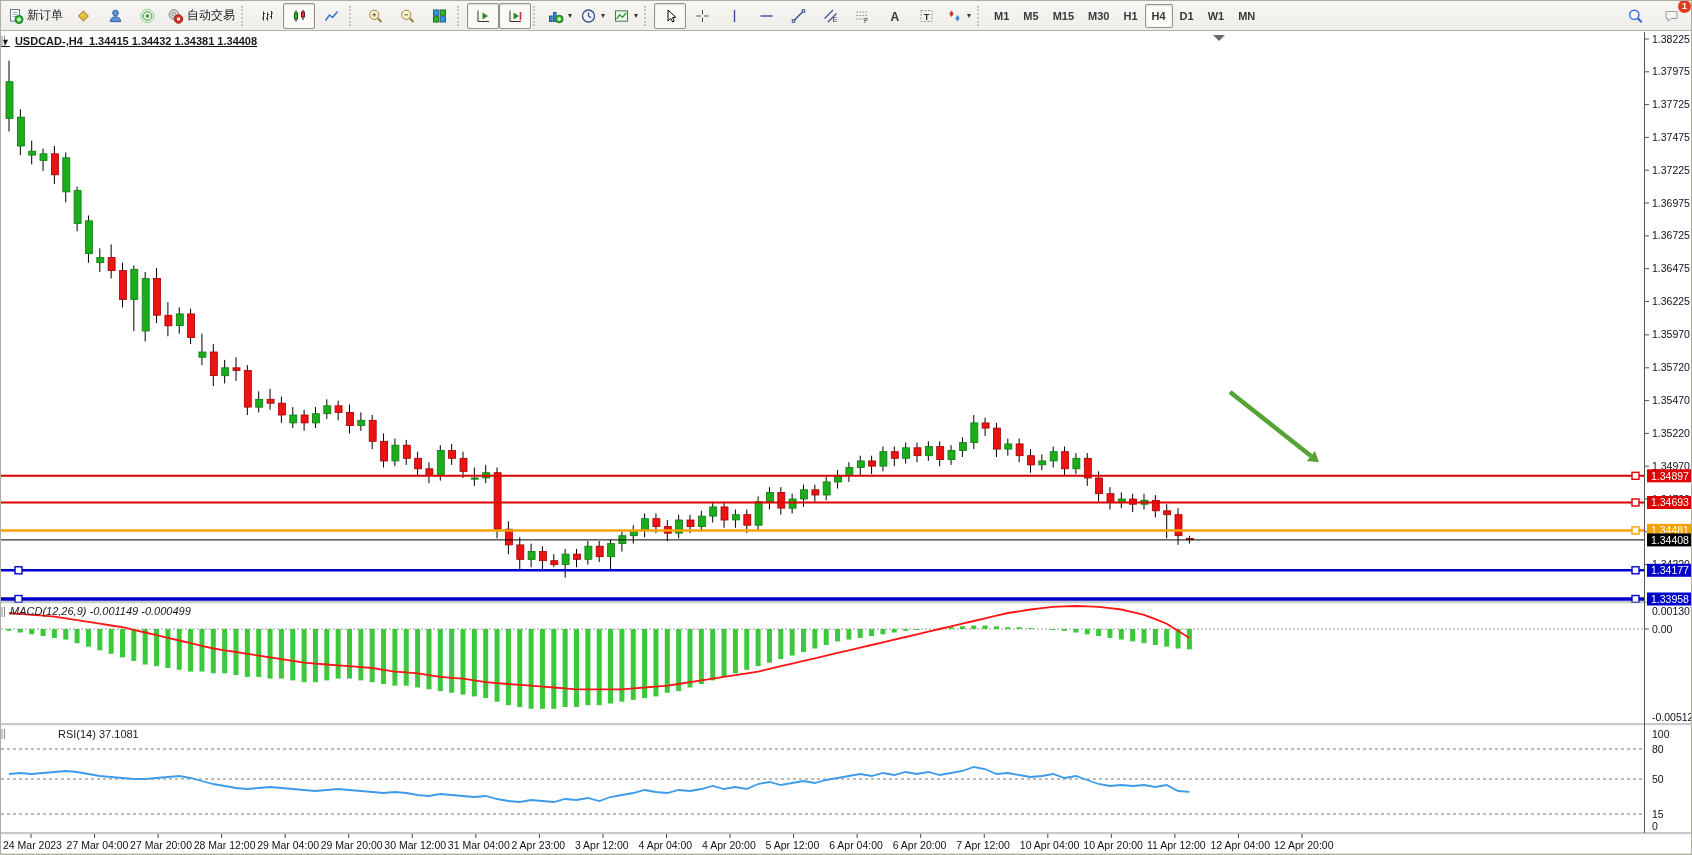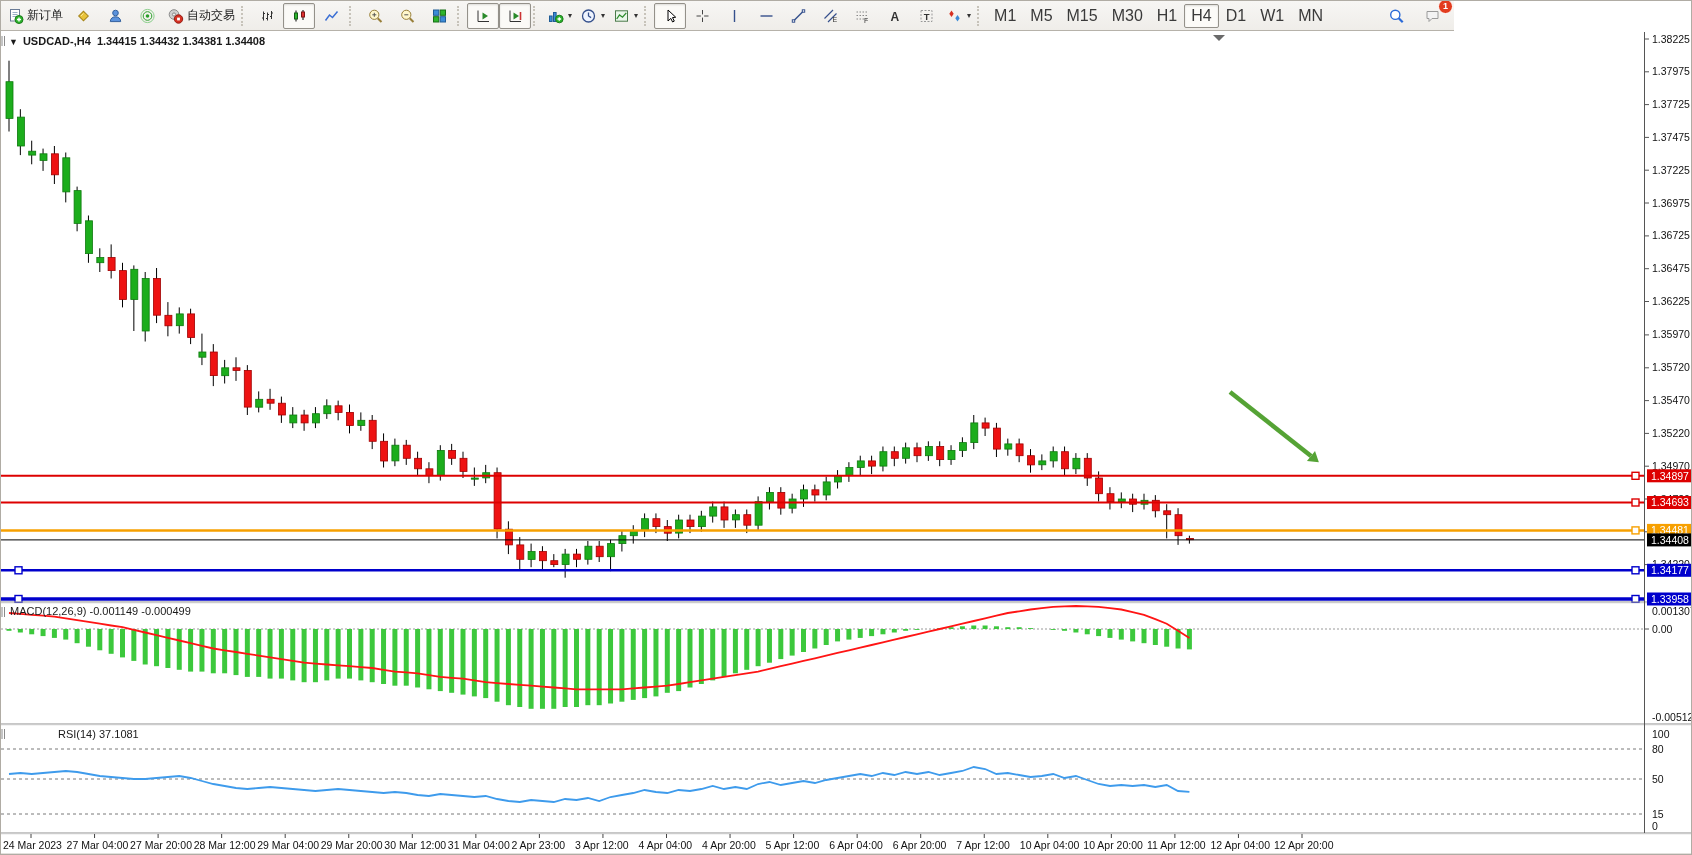--- a/index.html
+++ b/index.html
@@ -1,35 +1,35 @@
 <!DOCTYPE html>
 <html><head>
 <meta charset="utf-8">
 <style>
   html,body{margin:0;padding:0;background:#fff;font-family:"Liberation Sans",sans-serif;}
   #app{position:relative;width:1692px;height:855px;background:#fff;overflow:hidden;border:1px solid #b0aca4;box-sizing:border-box;}
   
-  #toolbar{position:absolute;top:0;left:0;width:1453px;height:30px;background:linear-gradient(#f7f6f4,#efede9);border-bottom:1px solid #b6b2aa;display:flex;align-items:center;padding:0 2px;box-sizing:border-box;}
+  #toolbar{position:absolute;top:0;left:0;width:1692px;height:30px;background:linear-gradient(#f7f6f4,#efede9);border-bottom:1px solid #b6b2aa;display:flex;align-items:center;padding:0 2px;box-sizing:border-box;}
   .tb-grip{width:4px;height:20px;border-left:2px dotted #c7c3ba;margin:0 4px 0 2px;}
   .tb-btn{height:24px;min-width:24px;display:flex;align-items:center;justify-content:center;gap:3px;padding:0 3px;border:1px solid transparent;border-radius:2px;font-size:12px;color:#222;cursor:default;white-space:nowrap;}
   .tb-btn.active{border:1px solid #94918a;background:#fbfaf7;box-shadow:inset 0 1px 2px rgba(0,0,0,.12);}
   .tb-btn svg{width:17px;height:16px;display:block;}
   .tb-btn .dd{font-size:8px;color:#333;margin-left:1px;}
-  .tf-btn{font-size:16px;color:#3a3a3a;padding:0 6px;height:22px;display:flex;align-items:center;border:1px solid transparent;border-radius:2px;}
+  .tf-btn{font-size:11px;color:#3a3a3a;padding:0 6px;height:22px;display:flex;align-items:center;border:1px solid transparent;border-radius:2px;font-weight:bold;}
   .tf-btn.active{border:1px solid #94918a;background:#fcfbf8;box-shadow:inset 0 1px 2px rgba(0,0,0,.12);text-align:center;}
   #tb-right{margin-left:auto;display:flex;align-items:center;gap:4px;padding-right:4px;}
   .badge{position:absolute;top:-5px;right:-6px;background:#e23c1e;color:#fff;font-size:9px;font-weight:bold;border-radius:50%;width:13px;height:13px;line-height:13px;text-align:center;border:1px solid #fff;}
   
   #chart{position:absolute;top:31px;left:0;width:1692px;height:824px;background:#fff;}
   #plot{position:absolute;top:0;left:0;}
   svg text{font-family:"Liberation Sans",sans-serif;}
   .pane-label{position:absolute;font-size:11px;color:#1a1a1a;z-index:5;white-space:pre;}
-  #ohlc-header{top:3px;left:8px;font-weight:bold;}
+  #ohlc-header{top:3px;left:0;font-weight:bold;text-decoration:underline;}
   #ohlc-header .tri{font-size:9px;margin-right:5px;}
-  #macd-label{top:573px;left:9px;}
+  #macd-label{top:573px;left:9px;font-style:italic;}
   #rsi-label{top:696px;left:9px;margin-left:48px;}
 </style>
 </head>
 <body>
 
 <div id="app">
   <div id="toolbar">
       <div class="tb-btn">
         <span style="display: block;">
           <svg viewBox="0 0 16 16" xmlns="http://www.w3.org/2000/svg" style="width: 17px; height: 16px;">

